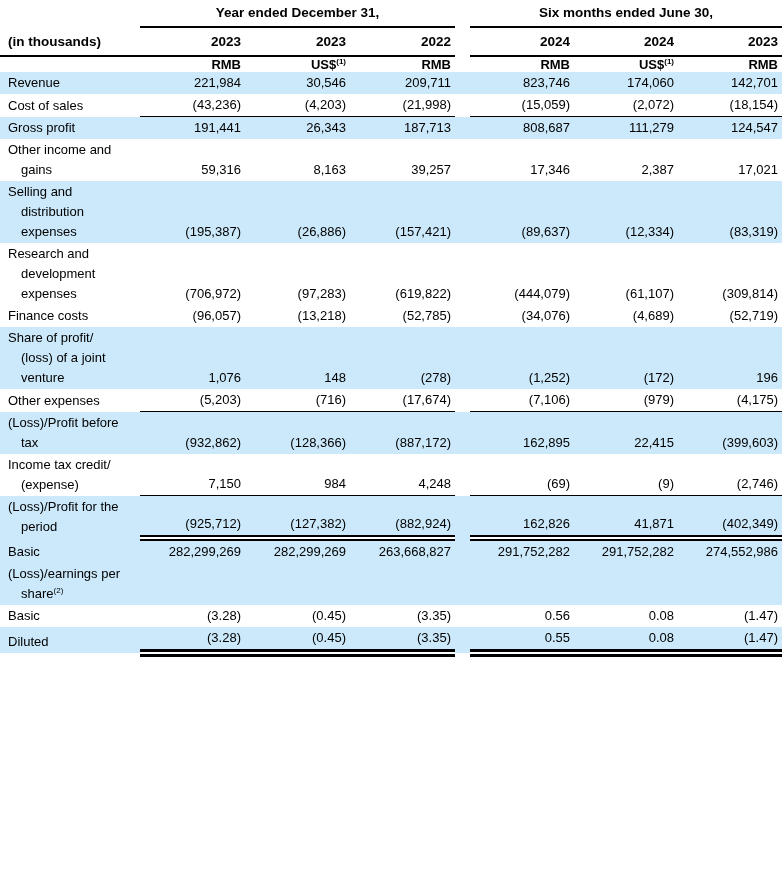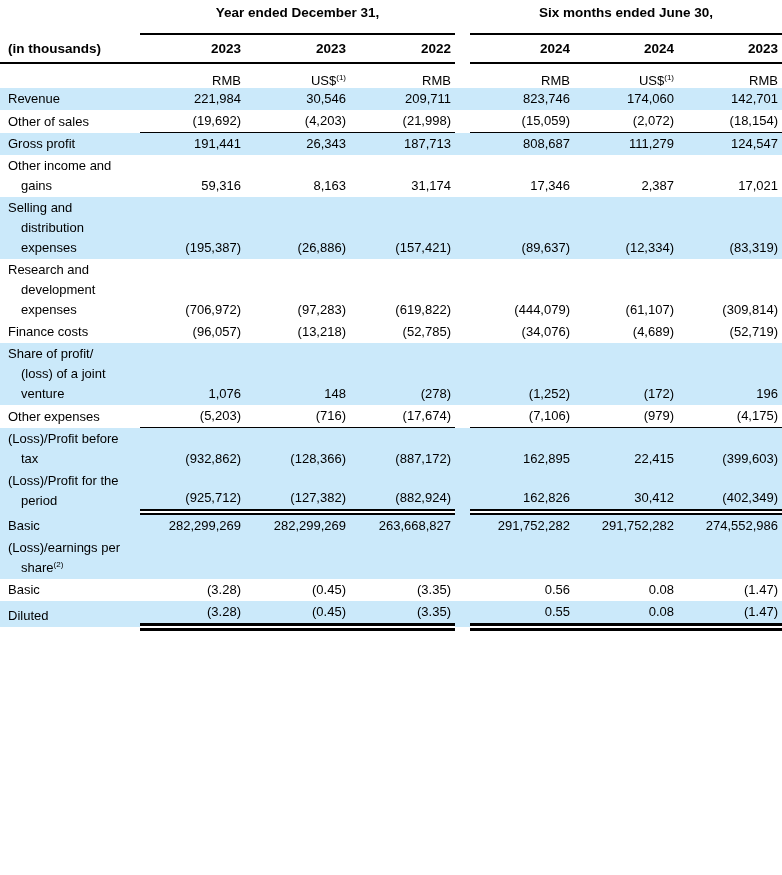--- a/index.html
+++ b/index.html
@@ -59,36 +59,36 @@
   tr.dbl td.num  { border-bottom: 6px double var(--ink); }
   tr.dbl2 td.num { border-bottom: 8px double var(--ink); }
 
   
   tr.grp-row td { padding-top: 3px; }
   td.grp-title {
     font-weight: bold;
     font-size: 13.5px;
     text-align: center;
     border-bottom: 2px solid var(--ink);
-    padding-bottom: 10px;
+    padding-bottom: 3px;
     white-space: nowrap;
   }
   tr.years-row td {
     font-weight: bold;
     font-size: 13.5px;
     padding-top: 4px;
     padding-bottom: 3px;
     margin-top: 40px;
   }
   tr.years-row td.hline { border-bottom: 2px solid var(--ink); }
   tr.years-row td.lbl { text-indent: 0; padding-left: 8px; white-space: nowrap; }
   tr.cur-row td {
-    font-weight: normal;
+    font-weight: bold;
     line-height: 14px;
-    padding-top: 10px;
+    padding-top: 1px;
     padding-bottom: 0;
   }
   sup {
     font-size: 8px;
     vertical-align: super;
     line-height: 0;
   }
 </style>
 </head>
 <body>
@@ -141,22 +141,22 @@
     <td class="num">221,984</td>
     <td class="num">30,546</td>
     <td class="num">209,711</td>
     <td class="gap"></td>
     <td class="num">823,746</td>
     <td class="num">174,060</td>
     <td class="num">142,701</td>
   </tr>
 
   <tr class="u">
-    <td class="lbl">Other of sales</td>
-    <td class="num">(19,692)</td>
+    <td class="lbl">Cost of sales</td>
+    <td class="num">(43,236)</td>
     <td class="num">(4,203)</td>
     <td class="num">(21,998)</td>
     <td class="gap"></td>
     <td class="num">(15,059)</td>
     <td class="num">(2,072)</td>
     <td class="num">(18,154)</td>
   </tr>
 
   <tr class="shaded">
     <td class="lbl">Gross profit</td>
@@ -167,21 +167,21 @@
     <td class="num">808,687</td>
     <td class="num">111,279</td>
     <td class="num">124,547</td>
   </tr>
 
   <tr>
     <td class="lbl">Other income and
 gains</td>
     <td class="num">59,316</td>
     <td class="num">8,163</td>
-    <td class="num">31,174</td>
+    <td class="num">39,257</td>
     <td class="gap"></td>
     <td class="num">17,346</td>
     <td class="num">2,387</td>
     <td class="num">17,021</td>
   </tr>
 
   <tr class="shaded">
     <td class="lbl">Selling and
 distribution
 expenses</td>
@@ -248,30 +248,41 @@
 tax</td>
     <td class="num">(932,862)</td>
     <td class="num">(128,366)</td>
     <td class="num">(887,172)</td>
     <td class="gap"></td>
     <td class="num">162,895</td>
     <td class="num">22,415</td>
     <td class="num">(399,603)</td>
   </tr>
 
+  <tr class="u">
+    <td class="lbl">Income tax credit/
+(expense)</td>
+    <td class="num">7,150</td>
+    <td class="num">984</td>
+    <td class="num">4,248</td>
+    <td class="gap"></td>
+    <td class="num">(69)</td>
+    <td class="num">(9)</td>
+    <td class="num">(2,746)</td>
+  </tr>
 
   <tr class="shaded dbl">
     <td class="lbl">(Loss)/Profit for the
 period</td>
     <td class="num">(925,712)</td>
     <td class="num">(127,382)</td>
     <td class="num">(882,924)</td>
     <td class="gap"></td>
     <td class="num">162,826</td>
-    <td class="num">30,412</td>
+    <td class="num">41,871</td>
     <td class="num">(402,349)</td>
   </tr>
 
 
   <tr class="shaded">
     <td class="lbl">Basic</td>
     <td class="num">282,299,269</td>
     <td class="num">282,299,269</td>
     <td class="num">263,668,827</td>
     <td class="gap"></td>

